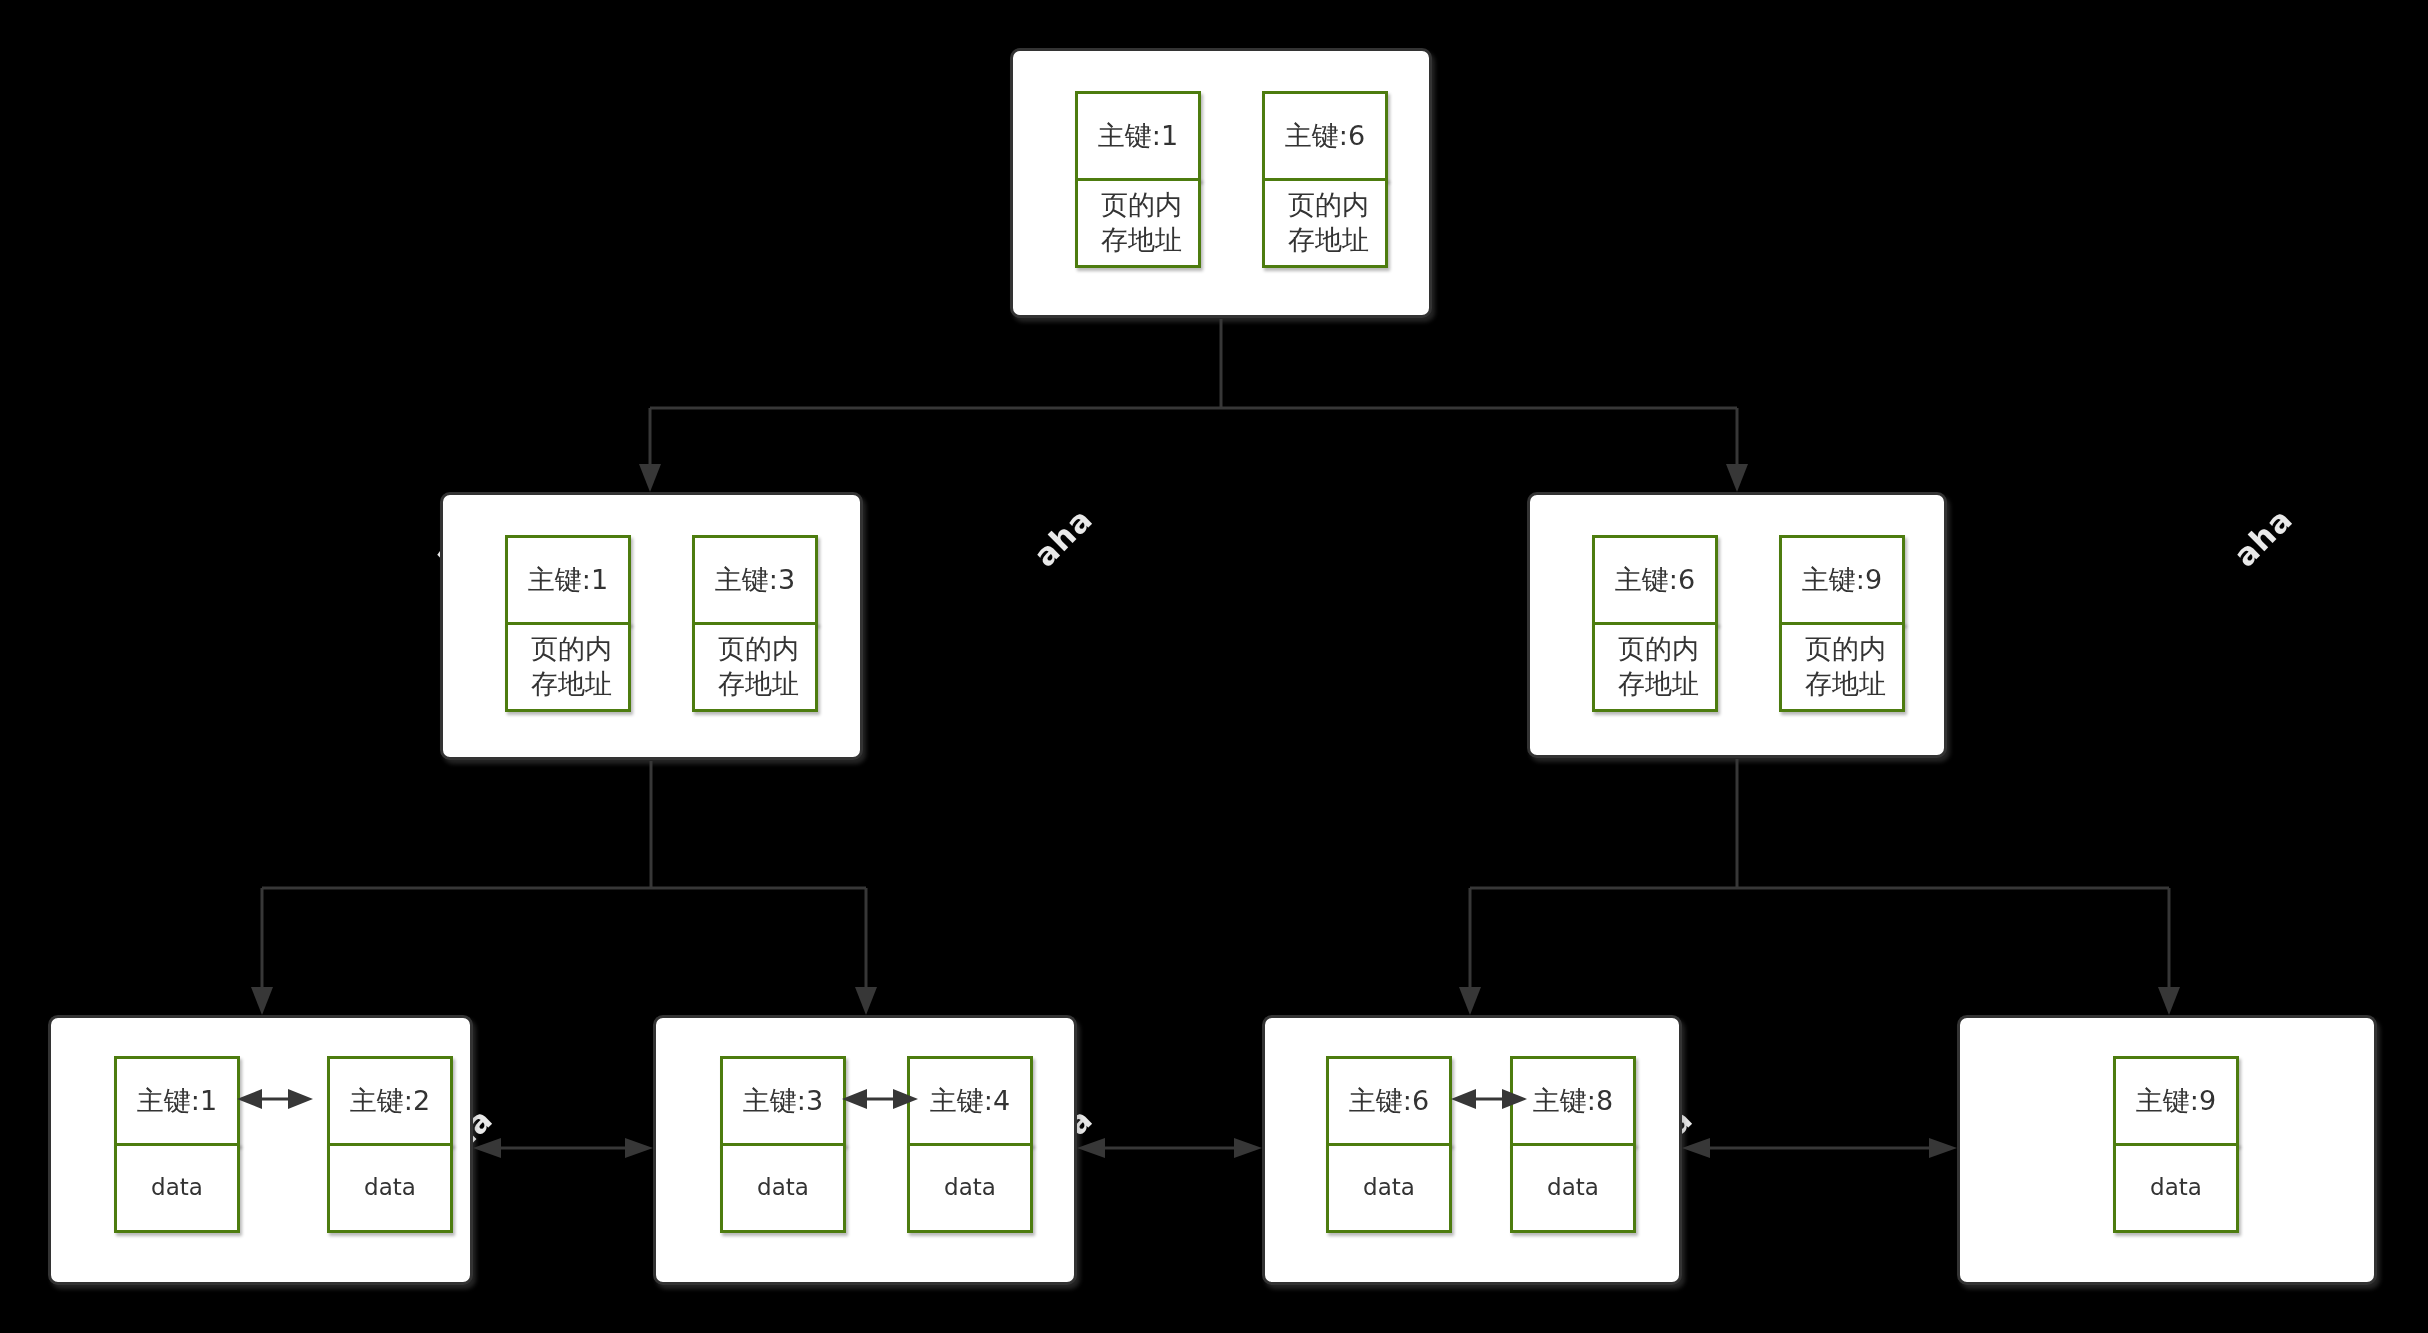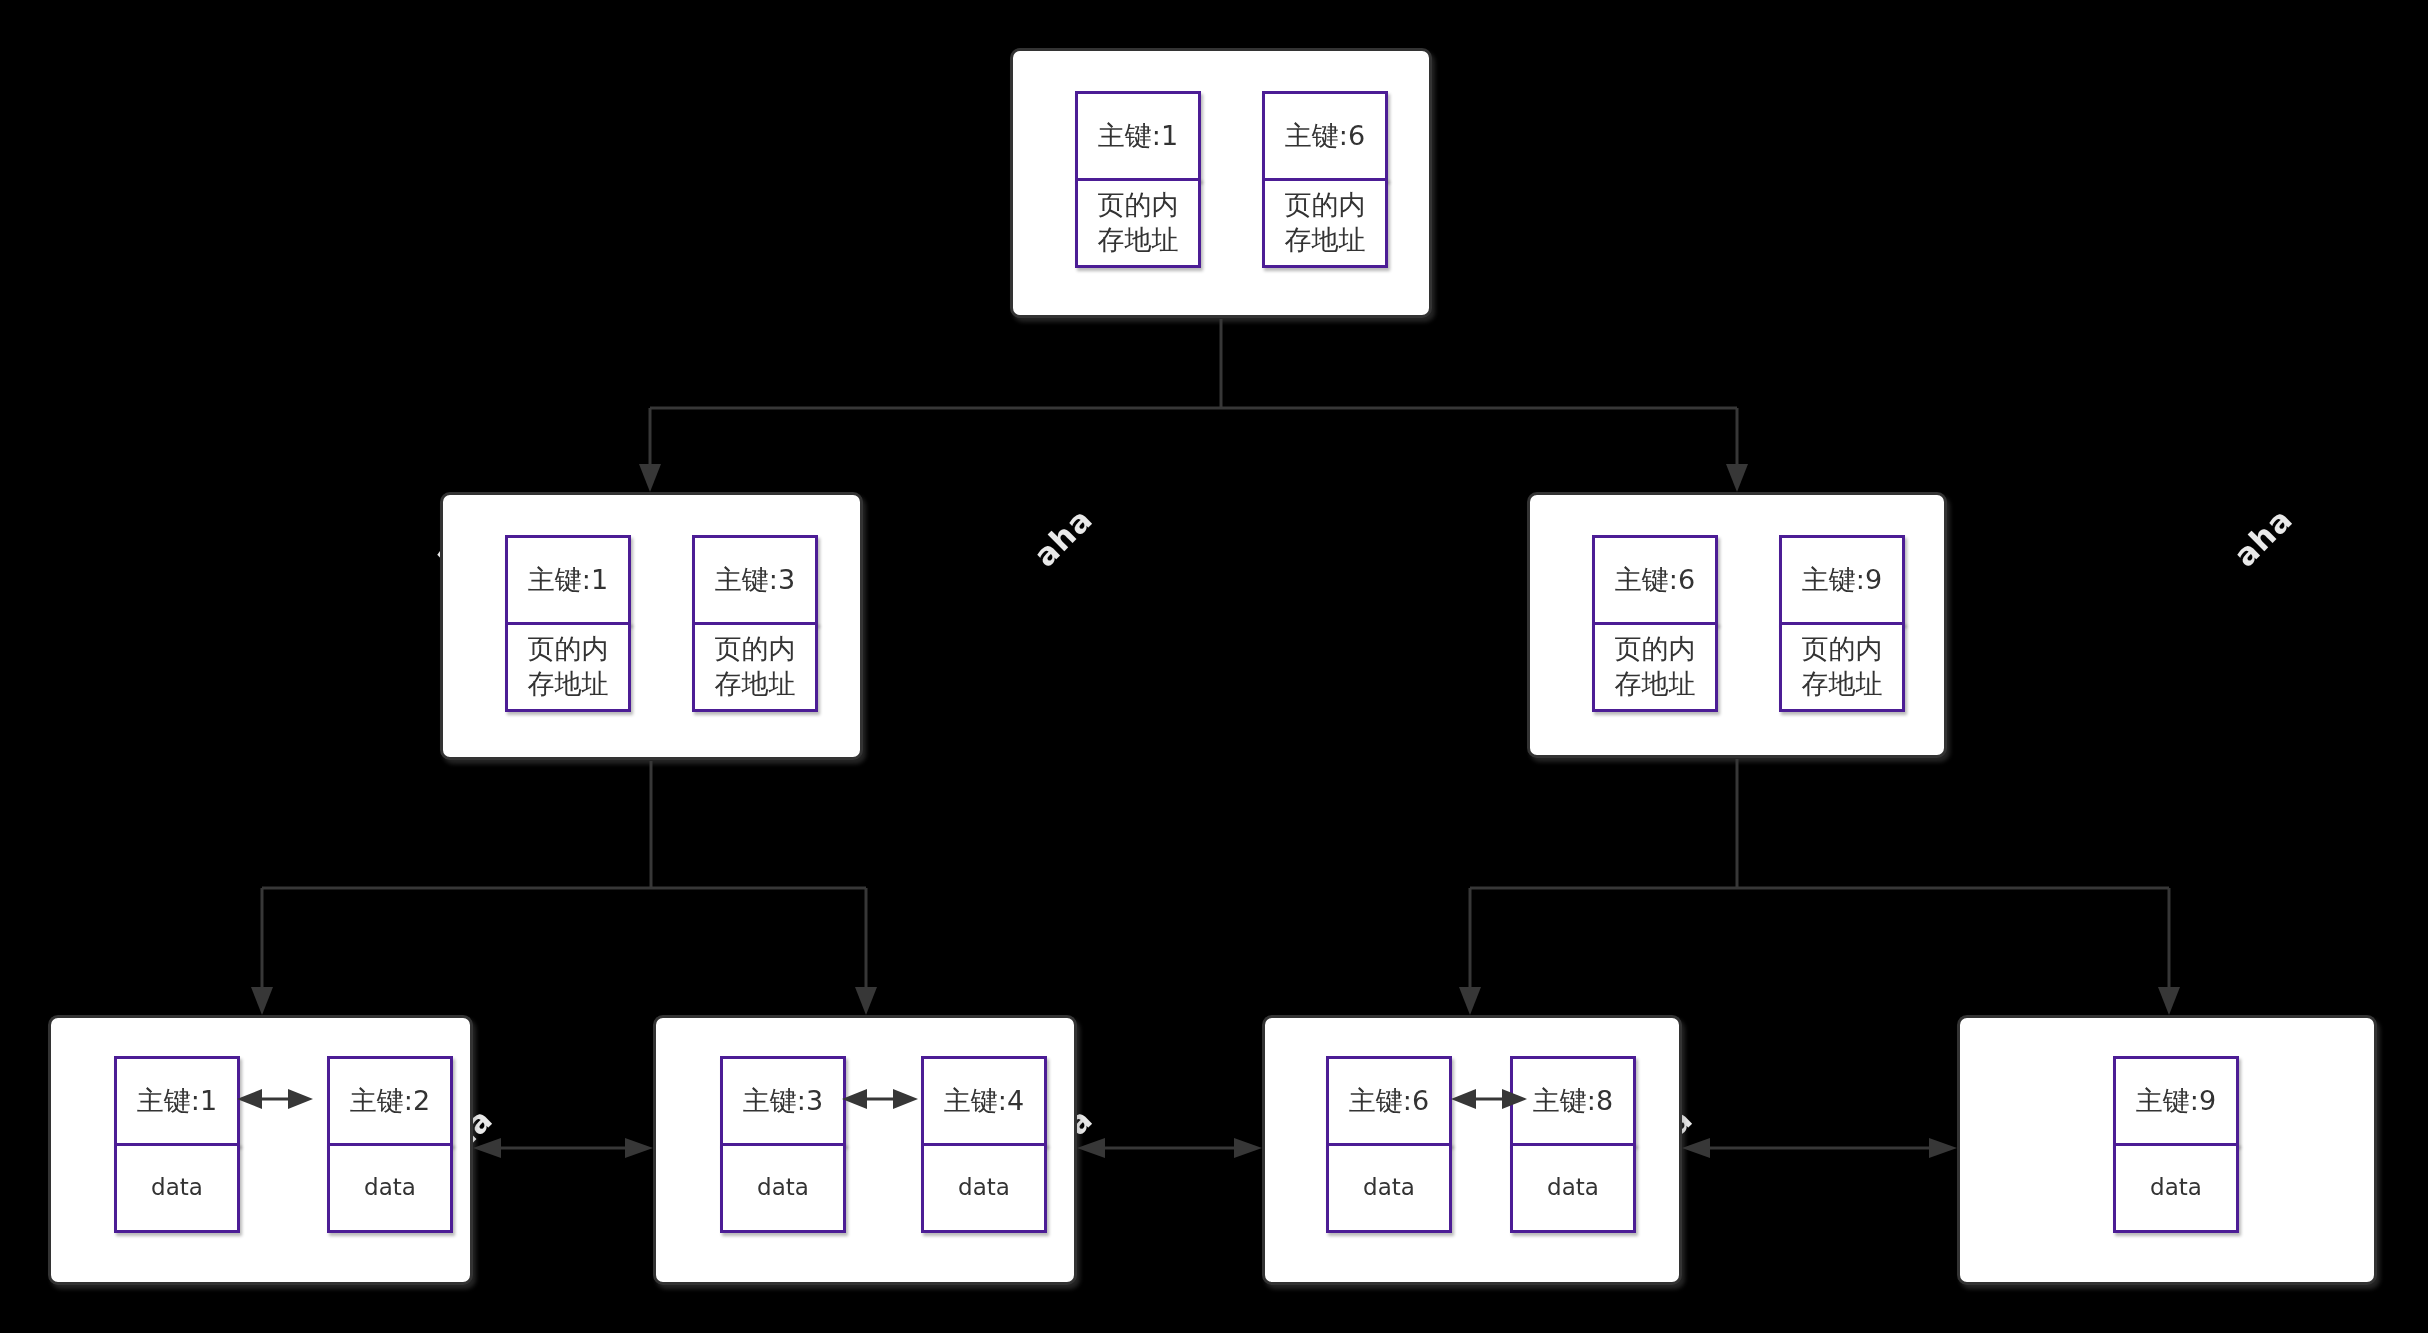--- a/index.html
+++ b/index.html
@@ -22,24 +22,24 @@
     position:absolute;z-index:2;
     background:#ffffff;border:3px solid #333333;border-radius:10px;
     box-shadow:3px 4px 4px rgba(130,130,130,0.28);
     box-sizing:border-box;
   }
   .stack{position:absolute;width:126px;}
   .node.inner .stack{top:40px;}
   .node.leaf  .stack{top:38px;}
   .cell{
     box-sizing:border-box;width:126px;height:90px;
-    background:#fff;border:3px solid #4c1d95;
+    background:#fff;border:3px solid #4d7c0f;
     box-shadow:2px 3px 3px rgba(0,0,0,0.28);
     display:flex;align-items:center;justify-content:center;
-    text-align:center;color:#333333;
+    text-align:right;color:#333333;
   }
   .cell + .cell{margin-top:-3px;}
   .cell.key span{font-size:27px;white-space:nowrap;}
   .cell.val span{font-size:27px;max-width:88px;line-height:1.28;}
   .cell.val span.latin{font-size:23px;max-width:none;}
 
   
   svg.wires{position:absolute;left:0;top:0;z-index:3;pointer-events:none;}
   .wires path{stroke:#373737;stroke-width:3;fill:none;}
   .wires polygon{fill:#373737;stroke:none;}
@@ -136,21 +136,21 @@
 
   <div class="node leaf" style="left:653px;top:1015px;width:424px;height:270px">
     <div class="stack" style="left:64px">
       <div class="cell key">
           <span>主键:3</span>
         </div>
       <div class="cell val">
           <span class="latin">data</span>
         </div>
     </div>
-    <div class="stack" style="left:265px">
+    <div class="stack" style="left:251px">
       <div class="cell key">
           <span>主键:4</span>
         </div>
       <div class="cell val">
           <span class="latin">data</span>
         </div>
     </div>
   </div>
 
   <div class="node leaf" style="left:1262px;top:1015px;width:420px;height:270px">

